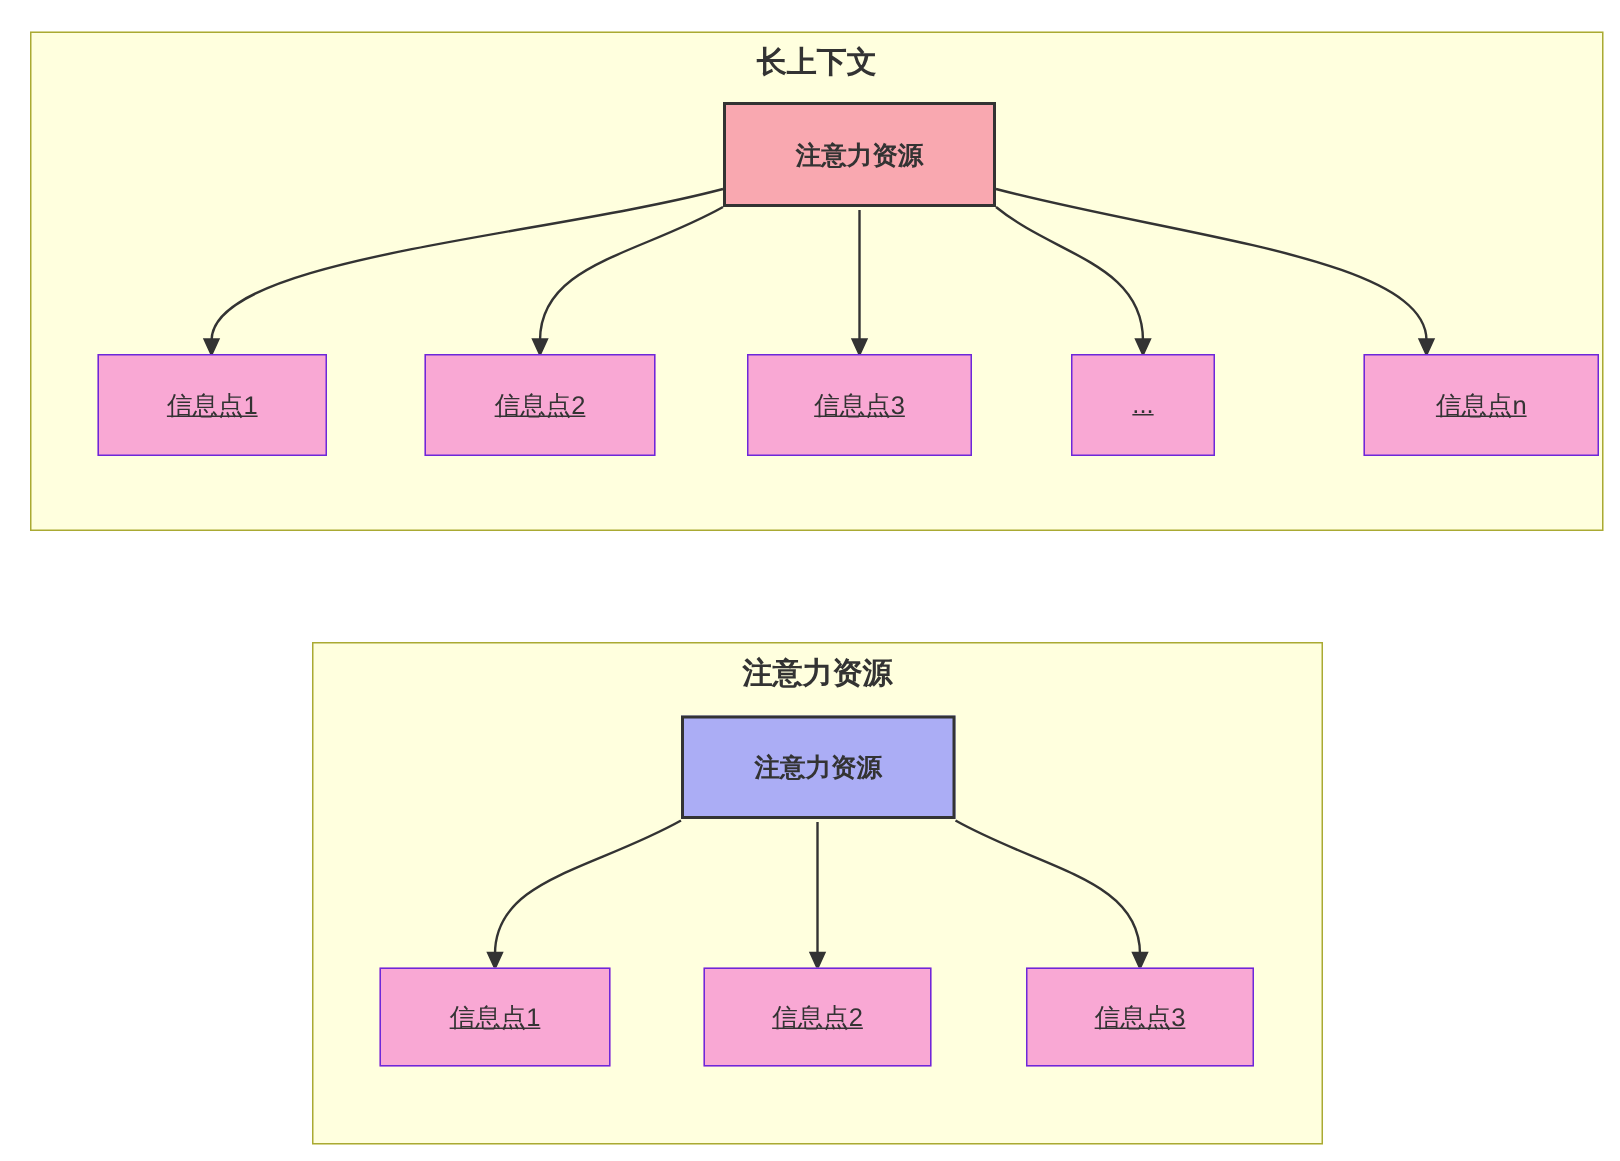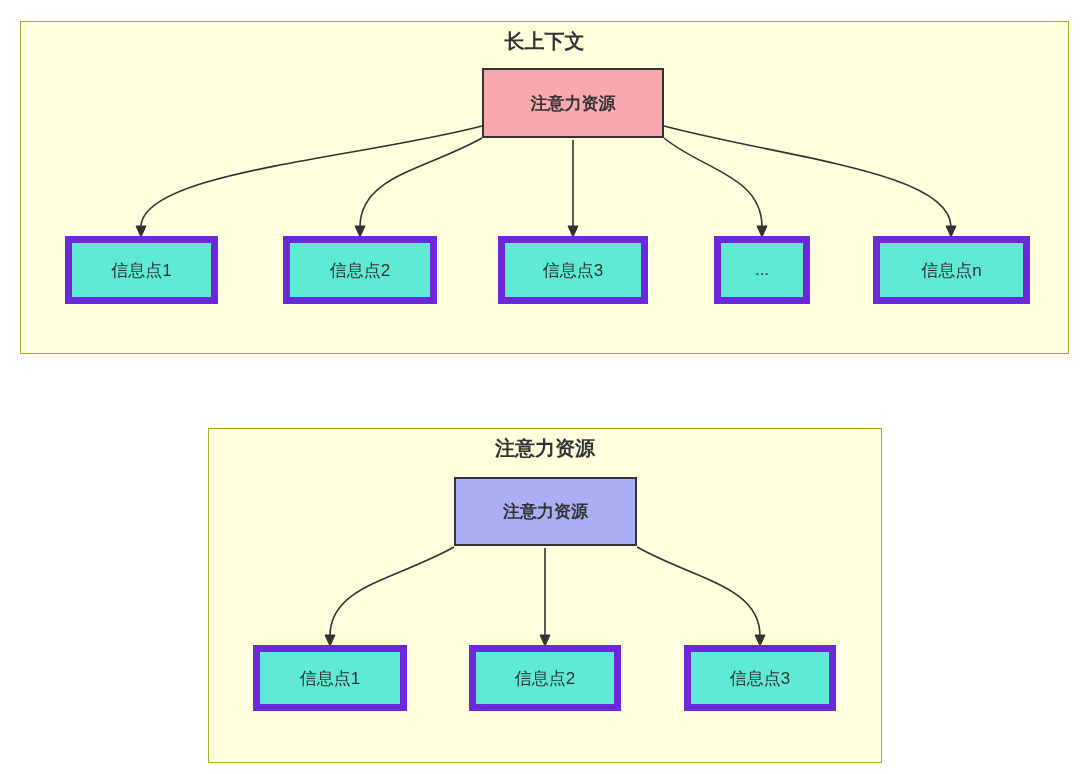--- a/index.html
+++ b/index.html
@@ -18,21 +18,21 @@
     position:absolute;box-sizing:border-box;display:flex;align-items:center;justify-content:center;
     font-size:17px;color:#333333;text-align:center;
   }
   .attention{
     background:#f9a8b0;border:2px solid #333333;font-weight:bold;
   }
   .attention-short{
     background:#abadf5;border:2px solid #333333;font-weight:bold;
   }
   .info{
-    background:#5eead4;border:7px solid #6d28d9;
+    background:#f9a8d4;border:1px solid #6d28d9;text-decoration:underline;
   }
   .edges{
     position:absolute;left:0;top:0;width:1080px;height:774px;pointer-events:none;
   }
   .edges path{stroke:#333333;stroke-width:1.6;fill:none;}
   .edges polygon{fill:#333333;stroke:#333333;}
 </style>
 </head>
 <body>
 
@@ -70,21 +70,21 @@
       <polygon points="755,635 765,635 760,646"></polygon>
     </g>
   </svg>
 
   <div class="node attention" style="left:482px;top:68px;width:182px;height:70px;">注意力资源</div>
 
   <div class="node info" style="left:65px;top:236px;width:153px;height:68px;">信息点1</div>
   <div class="node info" style="left:283px;top:236px;width:154px;height:68px;">信息点2</div>
   <div class="node info" style="left:498px;top:236px;width:150px;height:68px;">信息点3</div>
   <div class="node info" style="left:714px;top:236px;width:96px;height:68px;">...</div>
-  <div class="node info" style="left:873px;top:236px;width:157px;height:68px;">信息点n</div>
+  <div class="node info" style="left:909px;top:236px;width:157px;height:68px;">信息点n</div>
 
   <div class="node attention-short" style="left:454px;top:477px;width:183px;height:69px;">注意力资源</div>
 
   <div class="node info" style="left:253px;top:645px;width:154px;height:66px;">信息点1</div>
   <div class="node info" style="left:469px;top:645px;width:152px;height:66px;">信息点2</div>
   <div class="node info" style="left:684px;top:645px;width:152px;height:66px;">信息点3</div>
 
 </div>
 
 </body></html>

